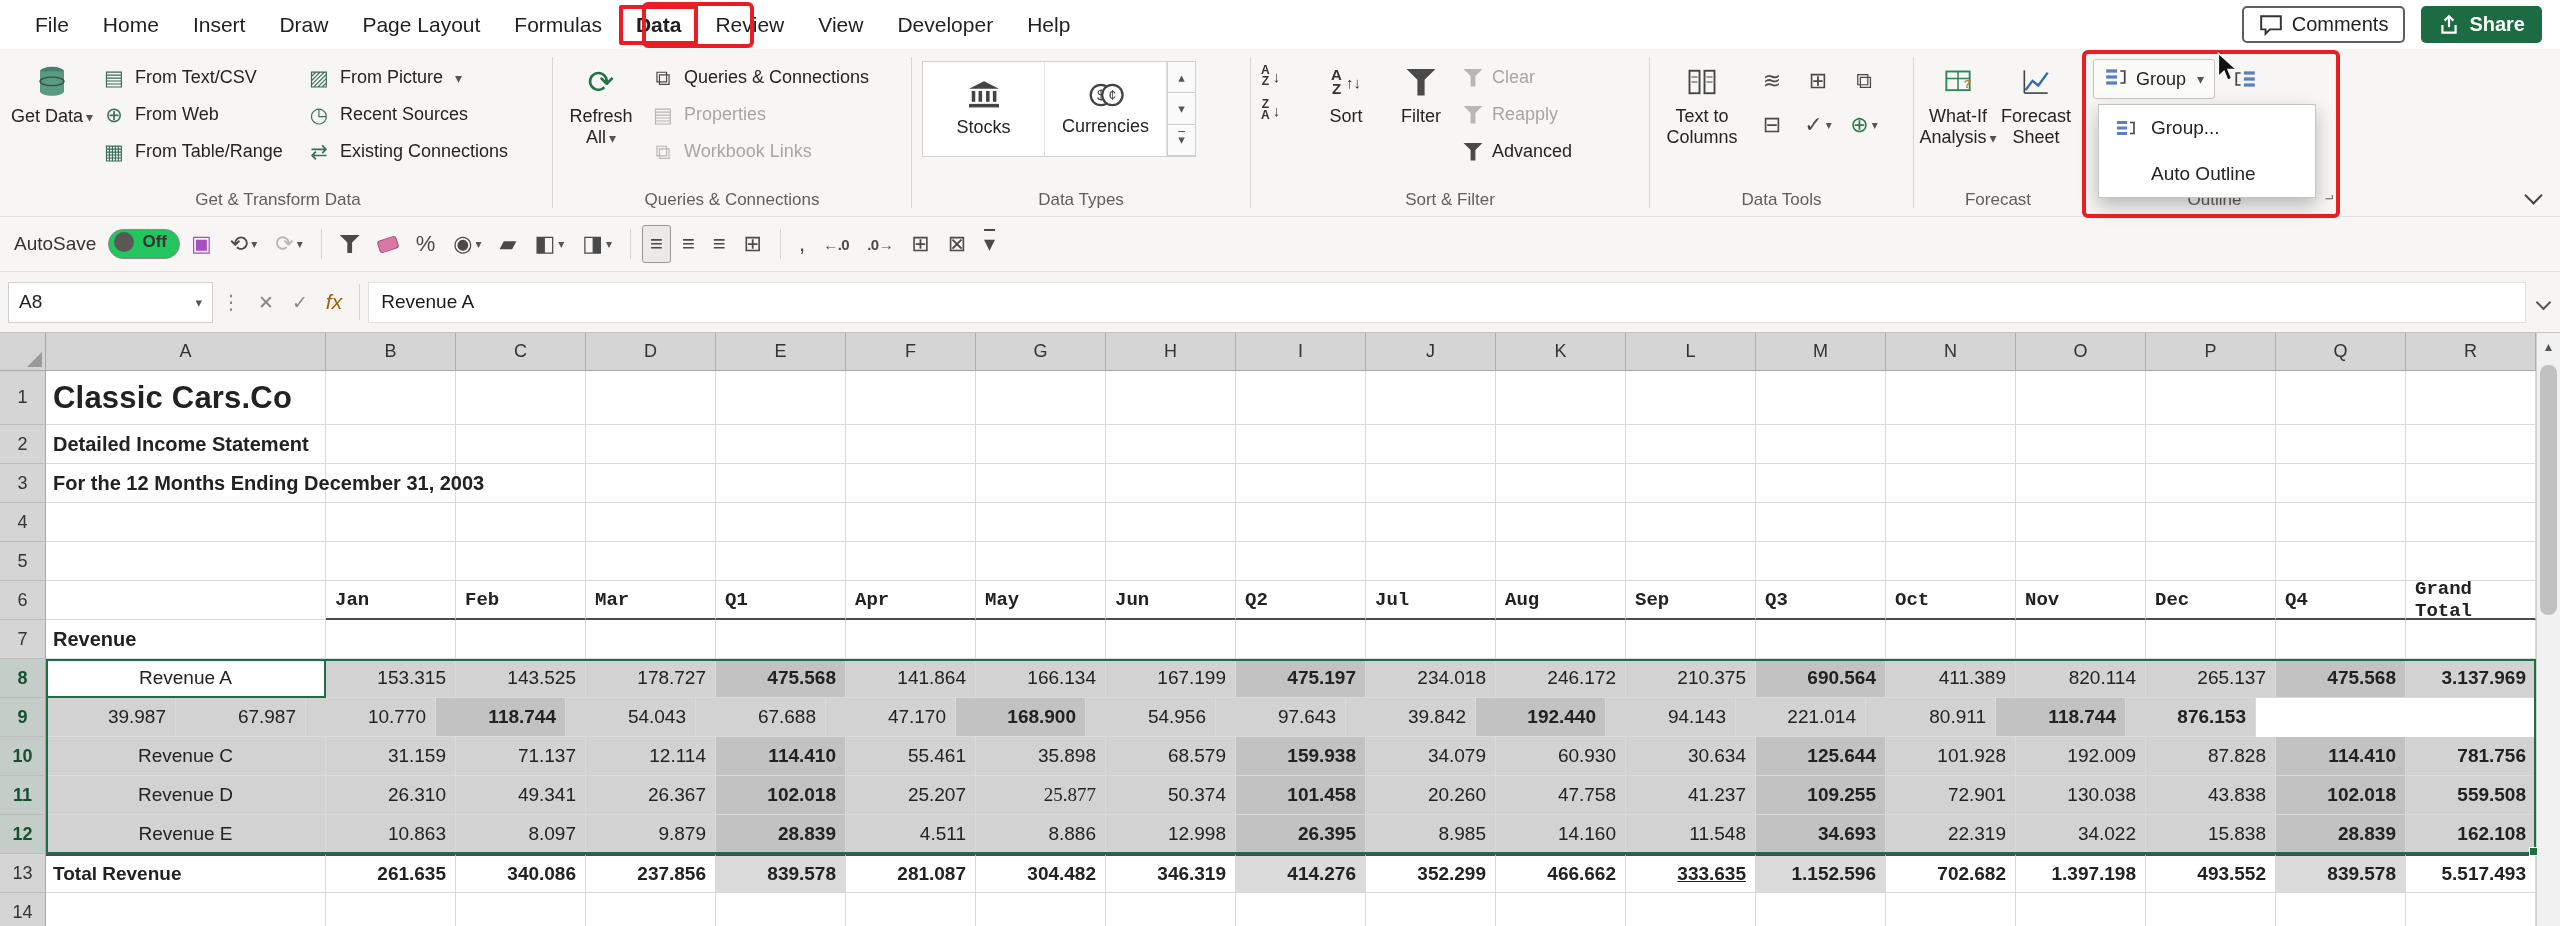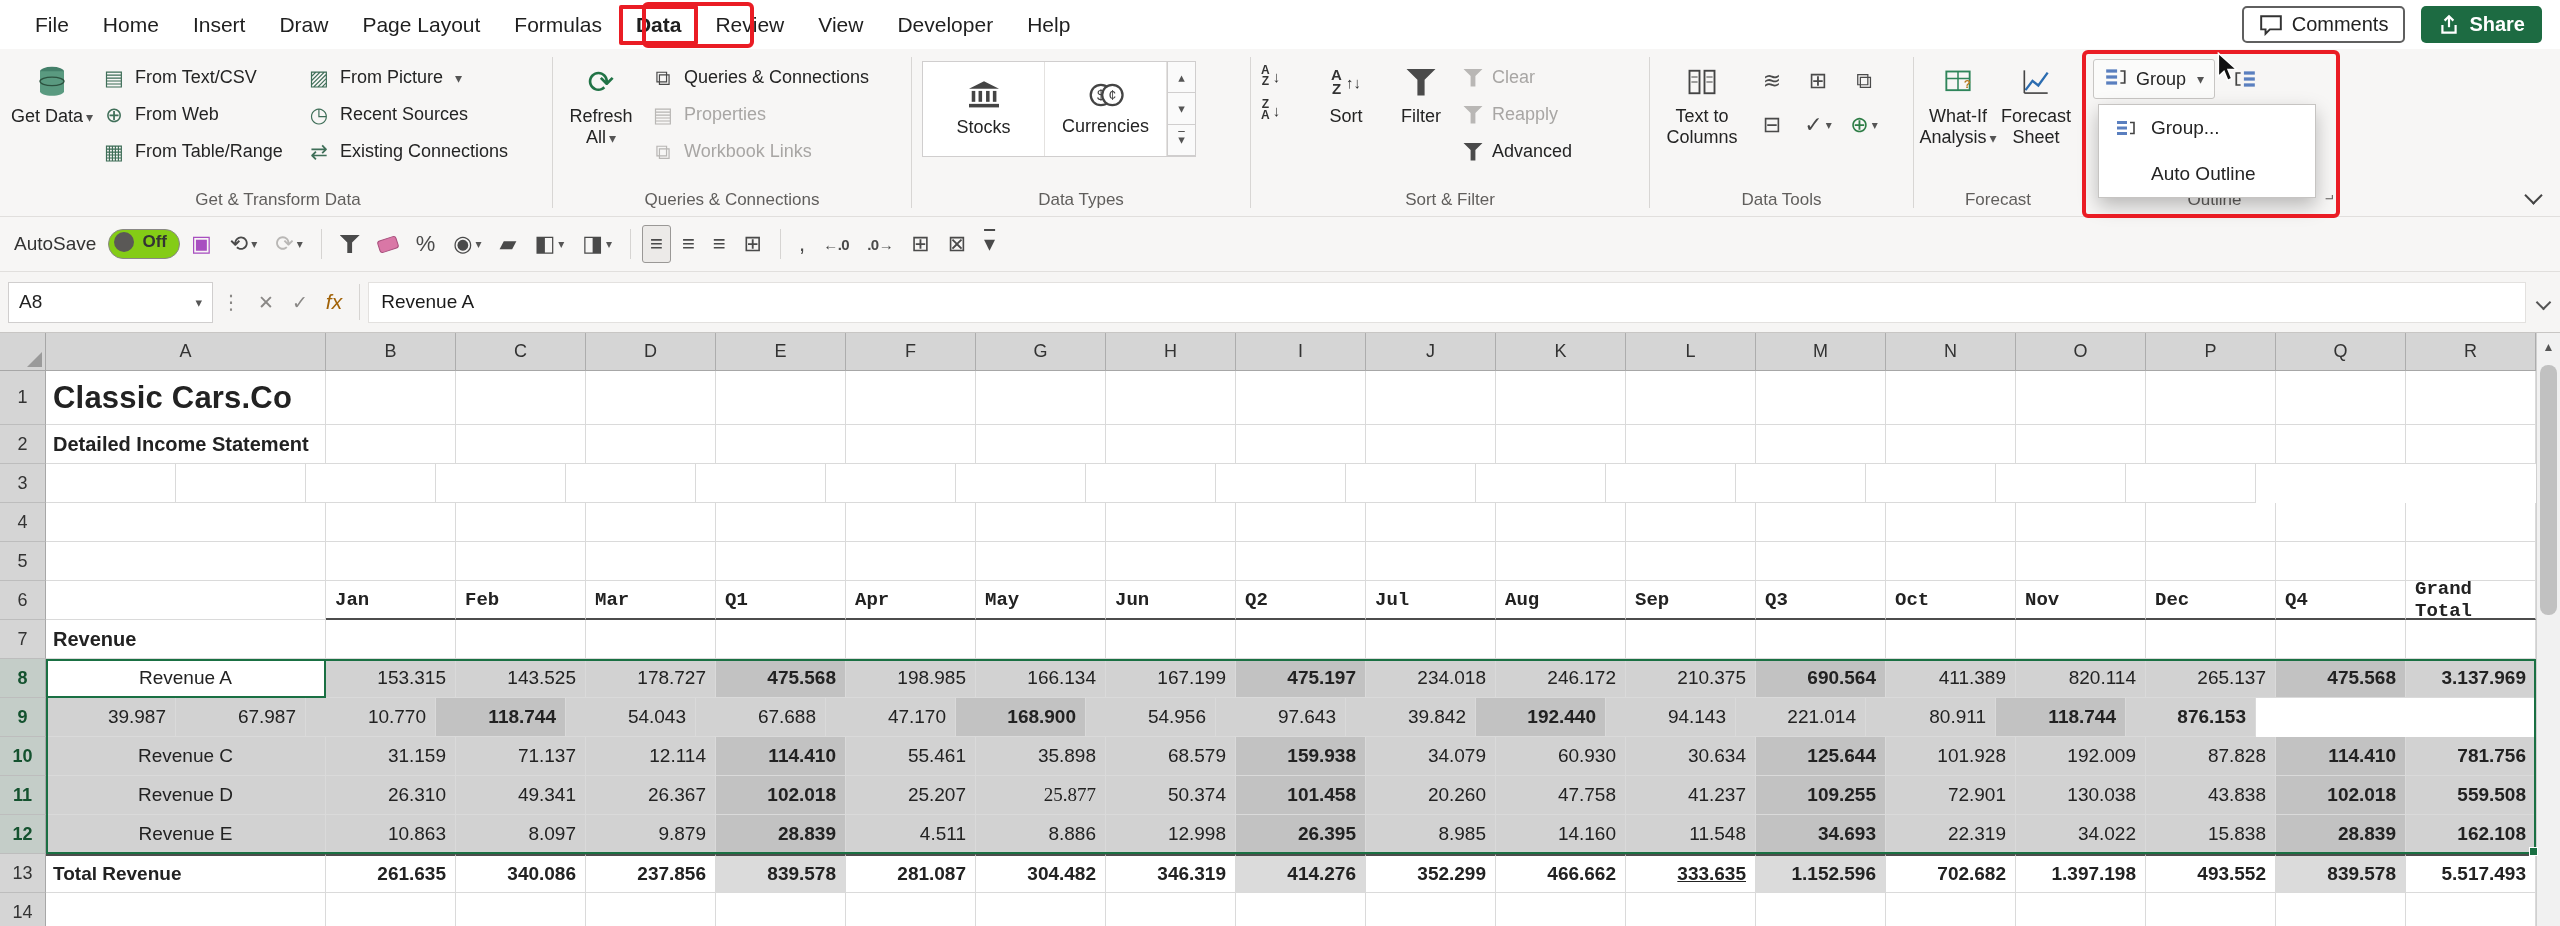--- a/index.html
+++ b/index.html
@@ -65,21 +65,21 @@
 
   
   .redbox{position:absolute;border:4px solid #ea1c24;border-radius:6px;z-index:40;pointer-events:none;}
   .redbox-data{left:642px;top:2px;width:112px;height:46px;}
   .redbox-outline{left:2082px;top:50px;width:258px;height:168px;}
   .cursor{position:absolute;left:2212px;top:52px;z-index:60;}
 
   
   .qat{height:55px;background:#f7f6f5;border-bottom:1px solid #e1dfdd;display:flex;align-items:center;padding:0 14px;gap:4px;}
   .qlabel{font-size:19px;color:#333;margin-right:8px;}
-  .qtoggle{display:flex;align-items:center;gap:8px;border:1.5px solid #8a8886;border-radius:15px;background:#84cc16;height:30px;padding:0 12px 4px 5px;font-size:17px;font-weight:700;color:#333;}
+  .qtoggle{display:flex;align-items:center;gap:8px;border:1.5px solid #8a8886;border-radius:15px;background:#22c55e;height:30px;padding:0 12px 4px 5px;font-size:17px;font-weight:700;color:#333;}
   .knob{width:20px;height:20px;border-radius:50%;background:#5a5856;display:inline-block;}
   .qbtn{display:flex;align-items:center;background:none;border:none;height:38px;padding:0 7px;font-size:22px;color:#4a4a4a;}
   .qglyph{line-height:1;}
   .qcaret{font-size:12px;color:#555;margin-left:3px;}
   .qdis{color:#b9b7b5;}
   .qboxed{border:1.5px solid #9a9896;border-radius:3px;background:#eceae8;}
   .qsep{width:1px;height:30px;background:#d6d4d2;margin:0 7px;}
   .eraser{width:20px;height:13px;background:#d977a6;border:1.5px solid #a84f7d;border-radius:3px;transform:rotate(-18deg);display:inline-block;}
   .smalltext{font-size:15px;font-weight:600;letter-spacing:-0.5px;}
 
@@ -591,20 +591,21 @@
           <div class="cell " style="width: 130px; flex: 0 0 130px;"></div>
           <div class="cell " style="width: 130px; flex: 0 0 130px;"></div>
           <div class="cell " style="width: 130px; flex: 0 0 130px;"></div>
           <div class="cell " style="width: 130px; flex: 0 0 130px;"></div>
           <div class="cell " style="width: 130px; flex: 0 0 130px;"></div>
           <div class="cell " style="width: 130px; flex: 0 0 130px;"></div>
           <div class="cell " style="width: 130px; flex: 0 0 130px;"></div>
         </div>
         <div class="grow" style="height: 39px;">
           <div class="rhead">3</div>
+          <div class="cell c-sub c-ovf" style="width: 280px; flex: 0 0 280px;">For the 12 Months Ending December 31, 2003</div>
           <div class="cell " style="width: 130px; flex: 0 0 130px;"></div>
           <div class="cell " style="width: 130px; flex: 0 0 130px;"></div>
           <div class="cell " style="width: 130px; flex: 0 0 130px;"></div>
           <div class="cell " style="width: 130px; flex: 0 0 130px;"></div>
           <div class="cell " style="width: 130px; flex: 0 0 130px;"></div>
           <div class="cell " style="width: 130px; flex: 0 0 130px;"></div>
           <div class="cell " style="width: 130px; flex: 0 0 130px;"></div>
           <div class="cell " style="width: 130px; flex: 0 0 130px;"></div>
           <div class="cell " style="width: 130px; flex: 0 0 130px;"></div>
           <div class="cell " style="width: 130px; flex: 0 0 130px;"></div>
@@ -700,21 +701,21 @@
           <div class="cell " style="width: 130px; flex: 0 0 130px;"></div>
           <div class="cell " style="width: 130px; flex: 0 0 130px;"></div>
         </div>
         <div class="grow" style="height: 39px;">
           <div class="rhead rh-sel">8</div>
           <div class="cell c-rowlabel active-cell" style="width: 280px; flex: 0 0 280px;">Revenue A</div>
           <div class="cell c-num sel" style="width: 130px; flex: 0 0 130px;">153.315</div>
           <div class="cell c-num sel" style="width: 130px; flex: 0 0 130px;">143.525</div>
           <div class="cell c-num sel" style="width: 130px; flex: 0 0 130px;">178.727</div>
           <div class="cell c-num sel q-col c-bold" style="width: 130px; flex: 0 0 130px;">475.568</div>
-          <div class="cell c-num sel" style="width: 130px; flex: 0 0 130px;">198.985</div>
+          <div class="cell c-num sel" style="width: 130px; flex: 0 0 130px;">141.864</div>
           <div class="cell c-num sel" style="width: 130px; flex: 0 0 130px;">166.134</div>
           <div class="cell c-num sel" style="width: 130px; flex: 0 0 130px;">167.199</div>
           <div class="cell c-num sel q-col c-bold" style="width: 130px; flex: 0 0 130px;">475.197</div>
           <div class="cell c-num sel" style="width: 130px; flex: 0 0 130px;">234.018</div>
           <div class="cell c-num sel" style="width: 130px; flex: 0 0 130px;">246.172</div>
           <div class="cell c-num sel" style="width: 130px; flex: 0 0 130px;">210.375</div>
           <div class="cell c-num sel q-col c-bold" style="width: 130px; flex: 0 0 130px;">690.564</div>
           <div class="cell c-num sel" style="width: 130px; flex: 0 0 130px;">411.389</div>
           <div class="cell c-num sel" style="width: 130px; flex: 0 0 130px;">820.114</div>
           <div class="cell c-num sel" style="width: 130px; flex: 0 0 130px;">265.137</div>

